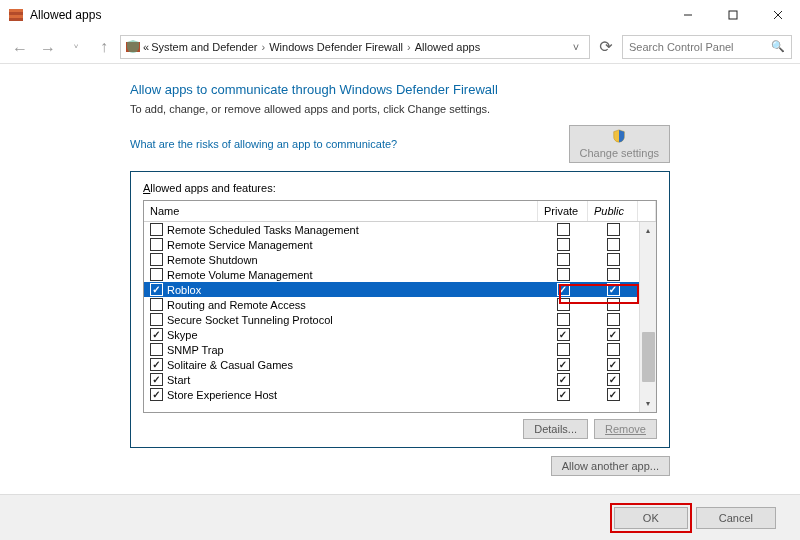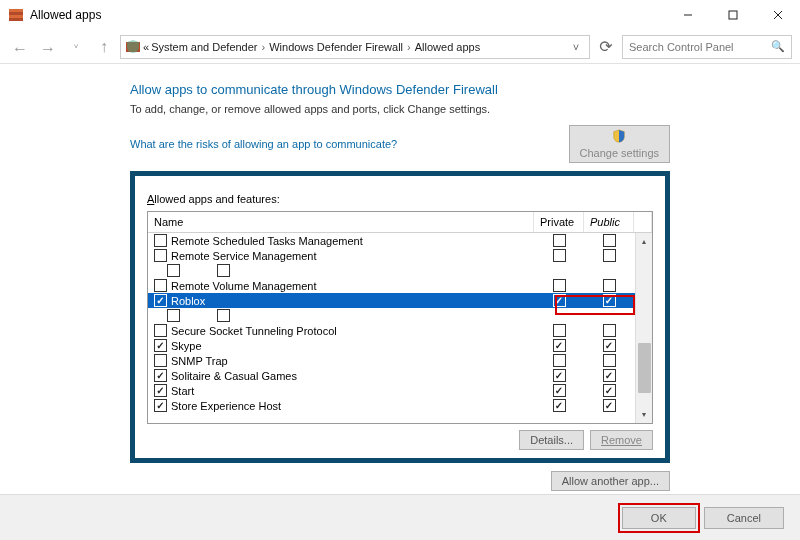--- a/index.html
+++ b/index.html
@@ -20,21 +20,21 @@
 .dd { width:18px; text-align:center; color:#666; }
 .refresh { width:24px; text-align:center; color:#666; }
 .search { width:170px; height:24px; border:1px solid #ccc; display:flex; align-items:center; padding:0 6px; font-size:11px; color:#777; justify-content:space-between; }
 .content { padding: 18px 130px 0 130px; }
 .h1 { color:#0b6aa8; font-size:13px; margin-bottom:6px; font-weight:normal; }
 .sub { font-size:11px; color:#333; margin-bottom:10px; }
 .row-risk { display:flex; align-items:center; justify-content:space-between; margin-bottom:8px; }
 .link { color:#0b6aa8; font-size:11px; }
 .btn { background:#e1e1e1; border:1px solid #adadad; font-size:11px; padding:3px 10px; color:#555; display:inline-flex; align-items:center; gap:4px; }
 .btn.disabled { color:#888;flex-direction:column; }
-.panel { border:5px solid #0c4a6e; padding:17px 12px 8px 12px; }
+.panel { border:1px solid #0c4a6e; padding:10px 12px 8px 12px; }
 .panel-label { font-size:11px; margin-bottom:6px; }
 .panel-label .ul { text-decoration:underline; }
 .listwrap { border:1px solid #999; position:relative; }
 .listhead { display:flex; font-size:11px; border-bottom:1px solid #d0d0d0; }
 .listhead .col { padding:4px 6px; border-right:1px solid #e4e4e4; }
 .col-name { flex:1; }
 .col-priv { width:50px; text-align:left; }
 .col-pub { width:50px; text-align:left;font-style:italic; }
 .col-scroll { width:18px; }
 .listbody { height:190px; overflow:hidden; position:relative; }
@@ -47,21 +47,21 @@
 .cb.on::after { content:"✓"; color:#222; font-weight:bold; }
 .row.selected .cb { border-color:#fff; }
 .row.selected .cb.on::after { color:#fff; }
 .row.selected .cb { background:transparent; }
 .highlight-red { position:absolute; border:2px solid #d40000; pointer-events:none; }
 .scrollbar { position:absolute; right:0; top:0; width:17px; height:100%; background:#f0f0f0; border-left:1px solid #ddd; }
 .scroll-arrow { height:17px; display:flex; align-items:center; justify-content:center; font-size:8px; color:#555; }
 .scroll-thumb { position:absolute; left:2px; width:13px; background:#c0c0c0; border-radius:1px; }
 .panel-btns { display:flex; justify-content:flex-end; gap:6px; margin-top:6px; }
 .allow-row { display:flex; justify-content:flex-end; margin-top:8px; }
-.footer { position:absolute; bottom:0; left:0; right:0; height:46px; background:#f0f0f0; border-top:1px solid #ddd; display:flex; align-items:center; justify-content:flex-end; padding-right:16px; gap:8px; }
+.footer { position:absolute; bottom:0; left:0; right:0; height:46px; background:#f0f0f0; border-top:1px solid #ddd; display:flex; align-items:center; justify-content:flex-end; padding-right:24px; gap:8px; }
 .footer .btn { padding:4px 22px; background:#e1e1e1; }
 .shield-mini { width:14px; height:14px; }
 </style>
 </head>
 <body>
 
 <div class="titlebar">
   <span class="icon">
     <svg width="16" height="16" viewBox="0 0 16 16">
         <rect x="1" y="2" width="14" height="12" fill="#b34b2b"></rect>
@@ -162,20 +162,24 @@
             </div>
             <div class="cell">
               <span class="cb"></span>
             </div>
             <div class="cell">
               <span class="cb"></span>
             </div>
             <div class="cell-scroll"></div>
           </div>
           <div class="row">
+            <div class="cell-name">
+              <span class="cb"></span>
+              <span>Remote Shutdown</span>
+            </div>
             <div class="cell">
               <span class="cb"></span>
             </div>
             <div class="cell">
               <span class="cb"></span>
             </div>
             <div class="cell-scroll"></div>
           </div>
           <div class="row">
             <div class="cell-name">
@@ -197,20 +201,24 @@
             </div>
             <div class="cell">
               <span class="cb on"></span>
             </div>
             <div class="cell">
               <span class="cb on"></span>
             </div>
             <div class="cell-scroll"></div>
           </div>
           <div class="row">
+            <div class="cell-name">
+              <span class="cb"></span>
+              <span>Routing and Remote Access</span>
+            </div>
             <div class="cell">
               <span class="cb"></span>
             </div>
             <div class="cell">
               <span class="cb"></span>
             </div>
             <div class="cell-scroll"></div>
           </div>
           <div class="row">
             <div class="cell-name">

